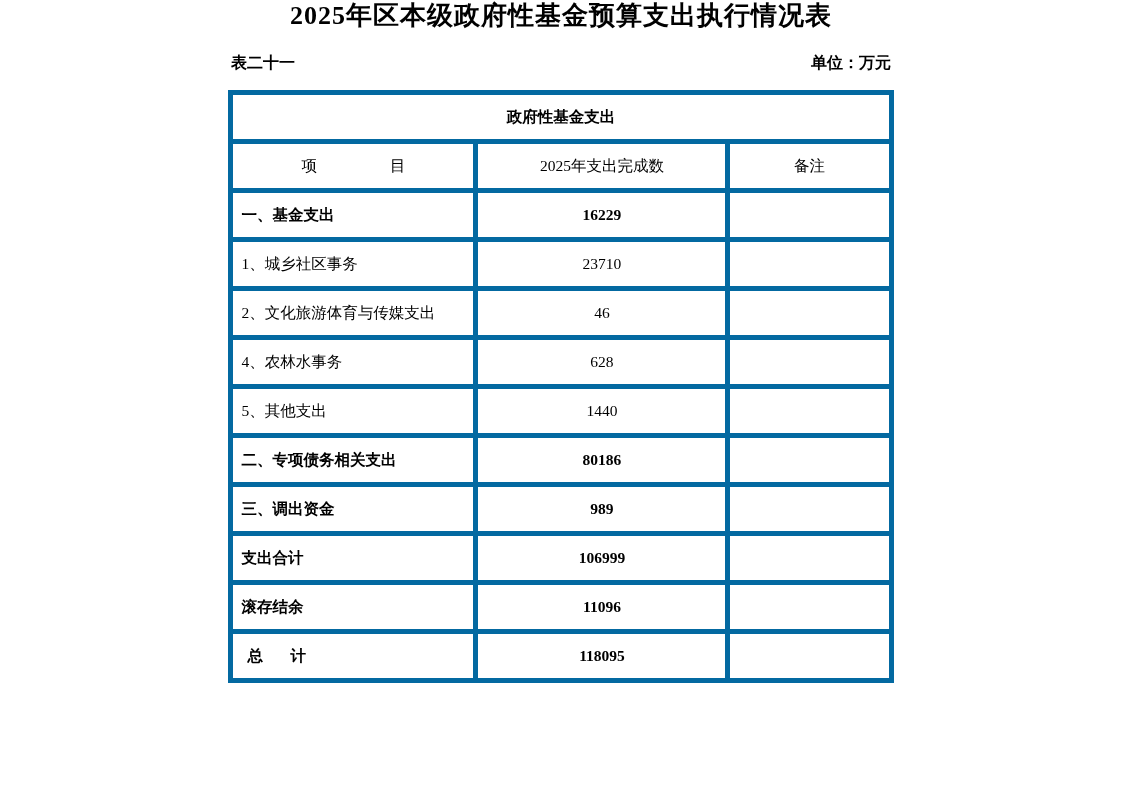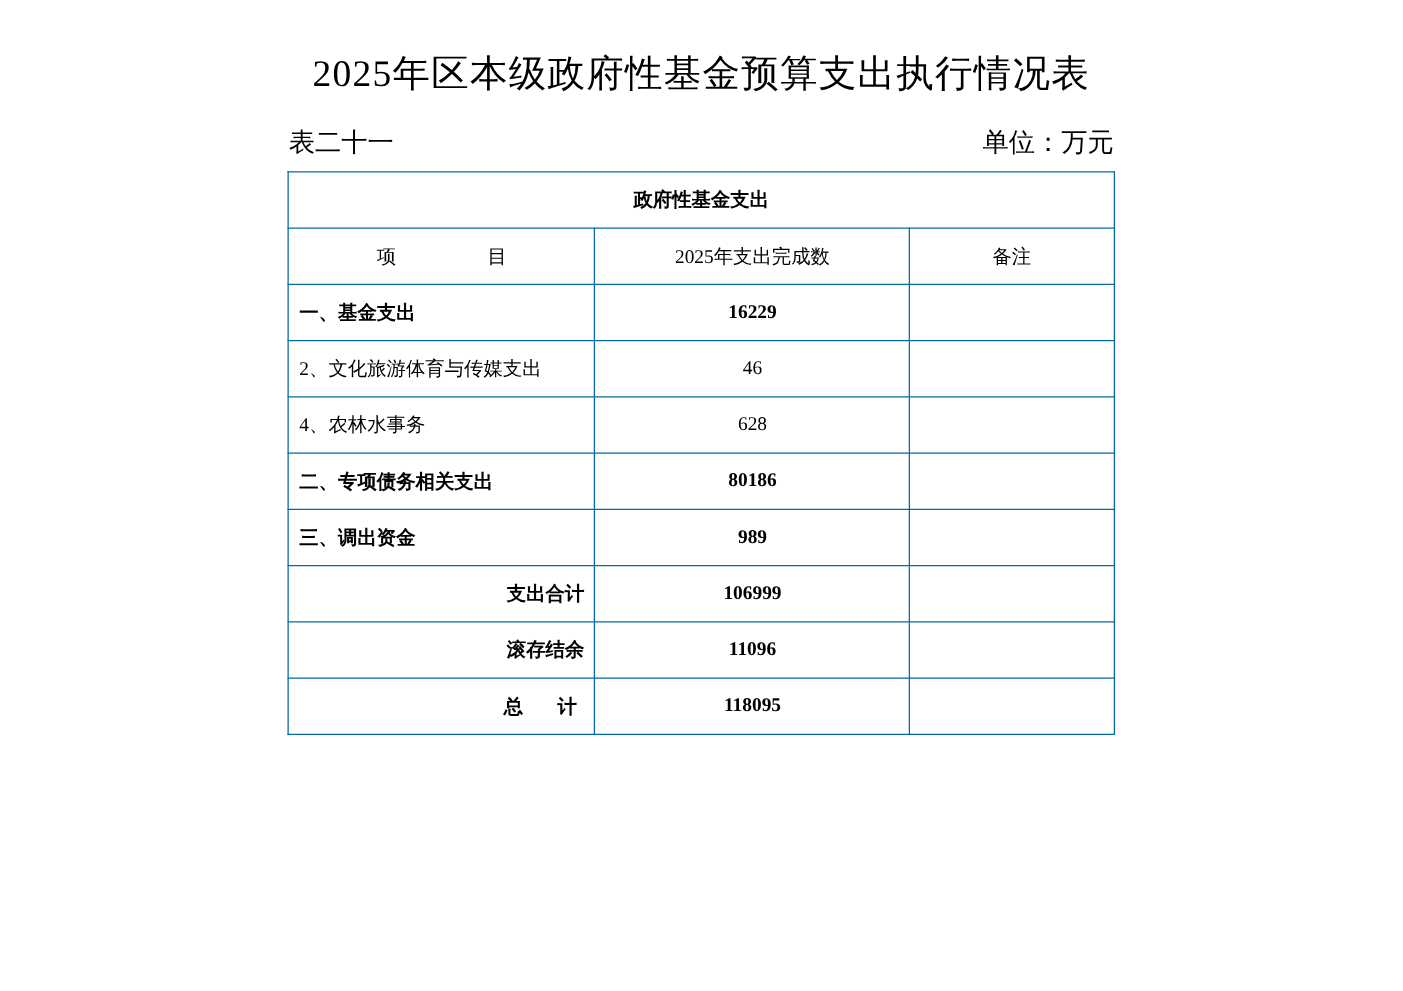--- a/index.html
+++ b/index.html
@@ -16,33 +16,33 @@
   }
   .page {
     position: relative;
     width: 1122px;
     height: 793px;
     box-sizing: border-box;
   }
   .doc-title {
     text-align: center;
     font-family: "Liberation Serif", "DejaVu Serif", serif;
-    font-weight: normal;
-    font-size: 30px;
+    font-weight: bold;
+    font-size: 26px;
     letter-spacing: 1px;
     margin: 0;
-    padding-top: 42px;
     line-height: 1.2;
   }
   .subhead {
     position: relative;
     width: 660px;
     margin: 22px auto 15px auto;
     height: 22px;
-    font-size: 21px;
+    font-size: 16px;
+    font-weight: bold;
   }
   .subhead .left {
     position: absolute;
     left: 0;
     top: 0;
     font-family: "Liberation Serif", "DejaVu Serif", serif;
   }
   .subhead .right {
     position: absolute;
     right: 0;
@@ -50,21 +50,21 @@
     font-family: "Liberation Serif", "DejaVu Serif", serif;
   }
   table.budget {
     border-collapse: collapse;
     margin: 8px auto 0 auto;
     width: 660px;
     table-layout: fixed;
     background: #fff;
   }
   table.budget td {
-    border: 1px solid #0369a1;
+    border: 5px solid #0369a1;
     height: 44px;
     font-size: 15.5px;
     padding: 0 8px;
     vertical-align: middle;
   }
   .col-item { width: 245px; }
   .col-value { width: 252px; }
   .col-note { width: 163px; }
 
   .section-header {
@@ -83,21 +83,21 @@
   .lvl1 {
     font-weight: bold;
     padding-left: 14px;
     font-size: 16px;
   }
   .lvl2 {
     padding-left: 36px;
     font-size: 15px;
   }
   .center-bold {
-    text-align: right;
+    text-align: left;
     font-weight: bold;
     font-size: 16px;
   }
   .center-bold.spaced {
     letter-spacing: 6px;
     text-indent: 6px;
   }
   .val {
     text-align: center;
     font-size: 15.5px;
@@ -134,27 +134,37 @@
         <td class="col-head">2025年支出完成数</td>
         <td class="col-head">备注</td>
       </tr>
 
       <tr>
         <td class="lvl1">一、基金支出</td>
         <td class="val bold">16229</td>
         <td class="note"></td>
       </tr>
       <tr>
+        <td class="lvl2">1、城乡社区事务</td>
+        <td class="val">23710</td>
+        <td class="note"></td>
+      </tr>
+      <tr>
         <td class="lvl2">2、文化旅游体育与传媒支出</td>
         <td class="val">46</td>
         <td class="note"></td>
       </tr>
       <tr>
         <td class="lvl2">4、农林水事务</td>
         <td class="val">628</td>
+        <td class="note"></td>
+      </tr>
+      <tr>
+        <td class="lvl2">5、其他支出</td>
+        <td class="val">1440</td>
         <td class="note"></td>
       </tr>
       <tr>
         <td class="lvl1">二、专项债务相关支出</td>
         <td class="val bold">80186</td>
         <td class="note"></td>
       </tr>
       <tr>
         <td class="lvl1">三、调出资金</td>
         <td class="val bold">989</td>

